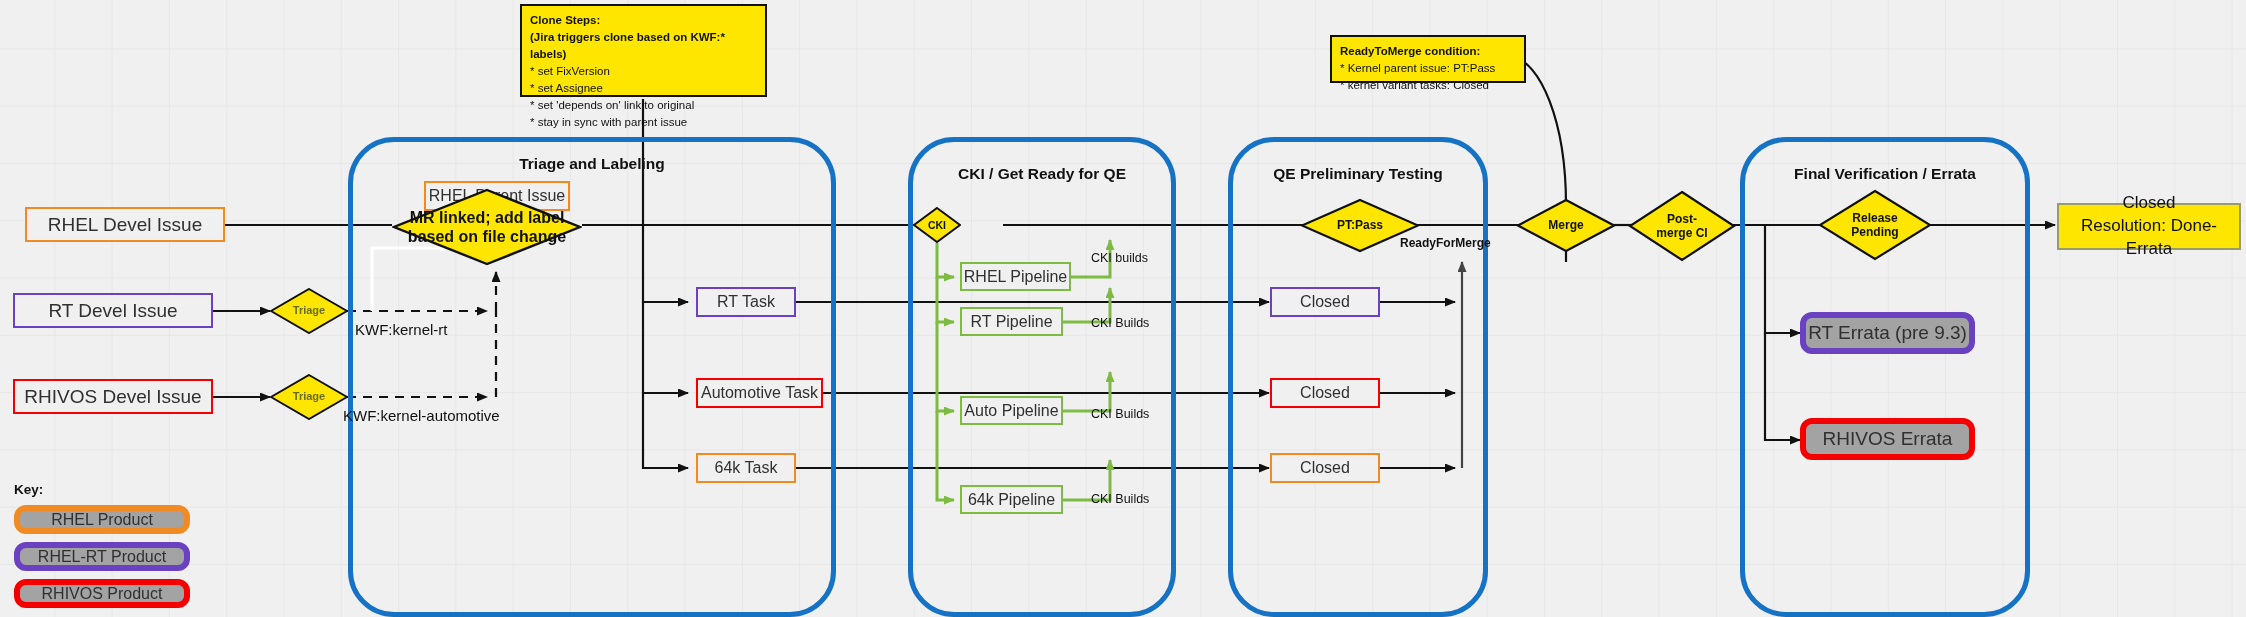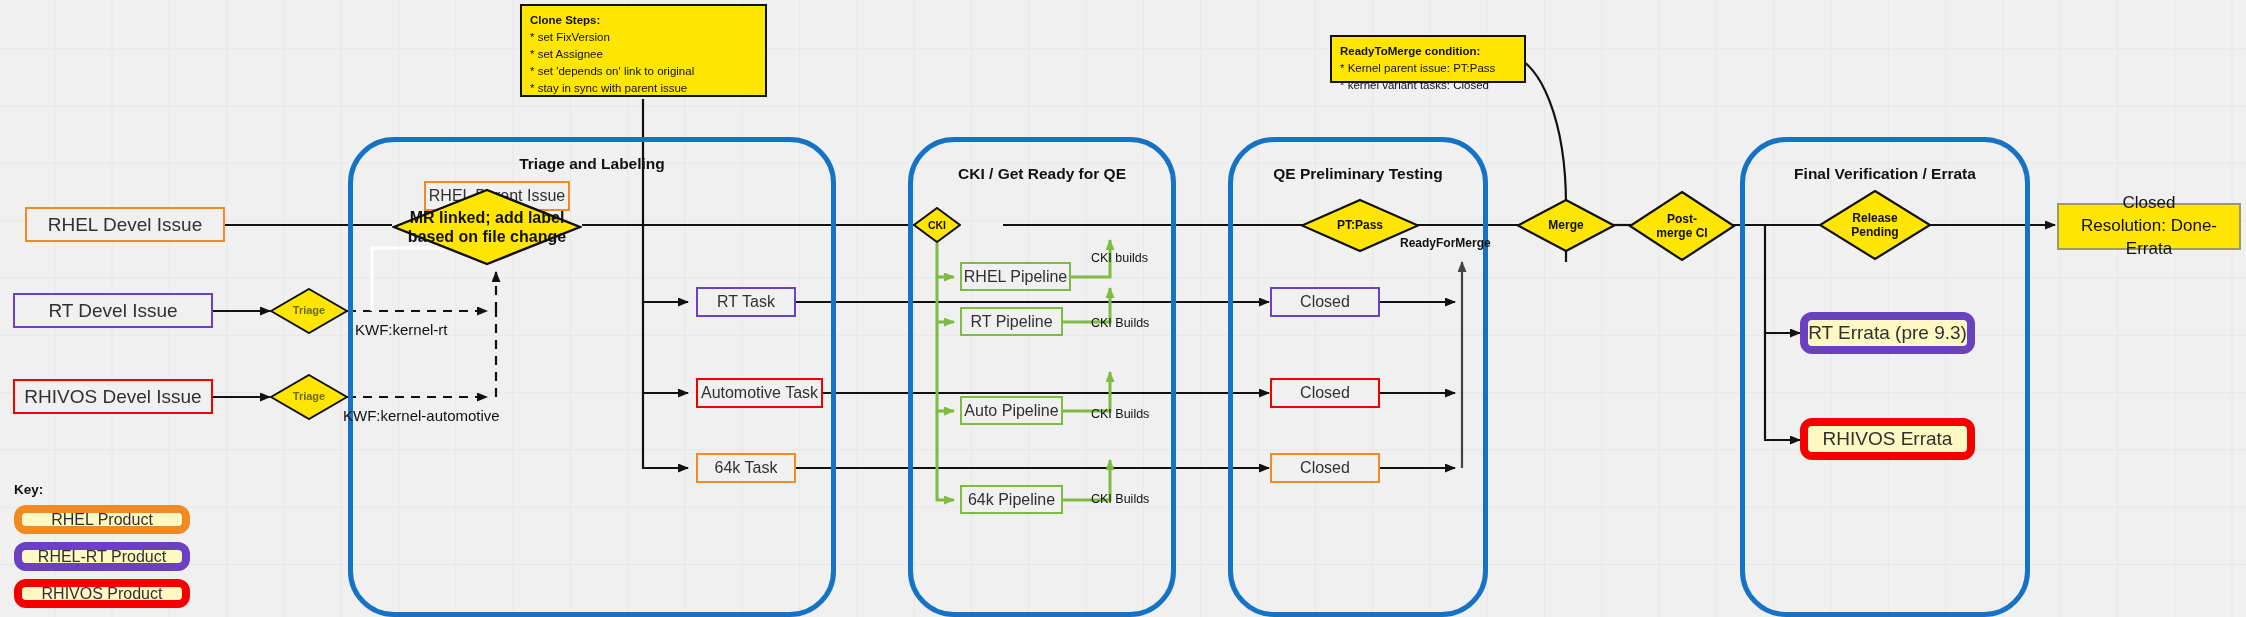--- a/index.html
+++ b/index.html
@@ -25,21 +25,21 @@
   
   .box{background:#f0f0f0;border:2px solid #999;}
   .box.rhel{border-color:#ef8b22;}
   .box.rt{border-color:#6a42c1;}
   .box.rhivos{border-color:#f50000;}
   .box.green{border-color:#7dbb42;}
   .box-label{font-size:19px;color:#303030;white-space:nowrap;}
   .box-label.sm{font-size:16px;}
 
   
-  .rbox{background:#fef9c3;border:8px solid #0f172a;border-radius:12px;justify-content:center;}
+  .rbox{background:#a3a3a3;border:6px solid #0f172a;border-radius:12px;justify-content:center;}
   .rbox.rhel{border-color:#ef8b22;}
   .rbox.rt{border-color:#6a42c1;}
   .rbox.rhivos{border-color:#f50000;}
 
   
   .note{
     background:#ffe600;border:2px solid #111;
     padding:6px 8px;box-sizing:border-box;
     display:block;text-align:left;
     font-size:11.5px;color:#111;line-height:1.48;
@@ -172,20 +172,21 @@
 <div class="group-title" style="left:908px;top:165px;width:268px;">CKI / Get Ready for QE</div>
 
 <div class="group" style="left:1228px;top:137px;width:260px;height:480px;"></div>
 <div class="group-title" style="left:1228px;top:165px;width:260px;">QE Preliminary Testing</div>
 
 <div class="group" style="left:1740px;top:137px;width:290px;height:480px;"></div>
 <div class="group-title" style="left:1740px;top:165px;width:290px;">Final Verification / Errata</div>
 
 <div class="note" style="position:absolute;left:520px;top:4px;width:247px;height:93px;">
   <b>Clone Steps:</b>
+  <b>(Jira triggers clone based on KWF:* labels)</b>
   <div>* set FixVersion</div>
   <div>* set Assignee</div>
   <div>* set 'depends on' link to original</div>
   <div>* stay in sync with parent issue</div>
 </div>
 
 <div class="note" style="position:absolute;left:1330px;top:35px;width:196px;height:48px;">
   <b>ReadyToMerge condition:</b>
   <div>* Kernel parent issue: PT:Pass</div>
   <div>* kernel variant tasks: Closed</div>

